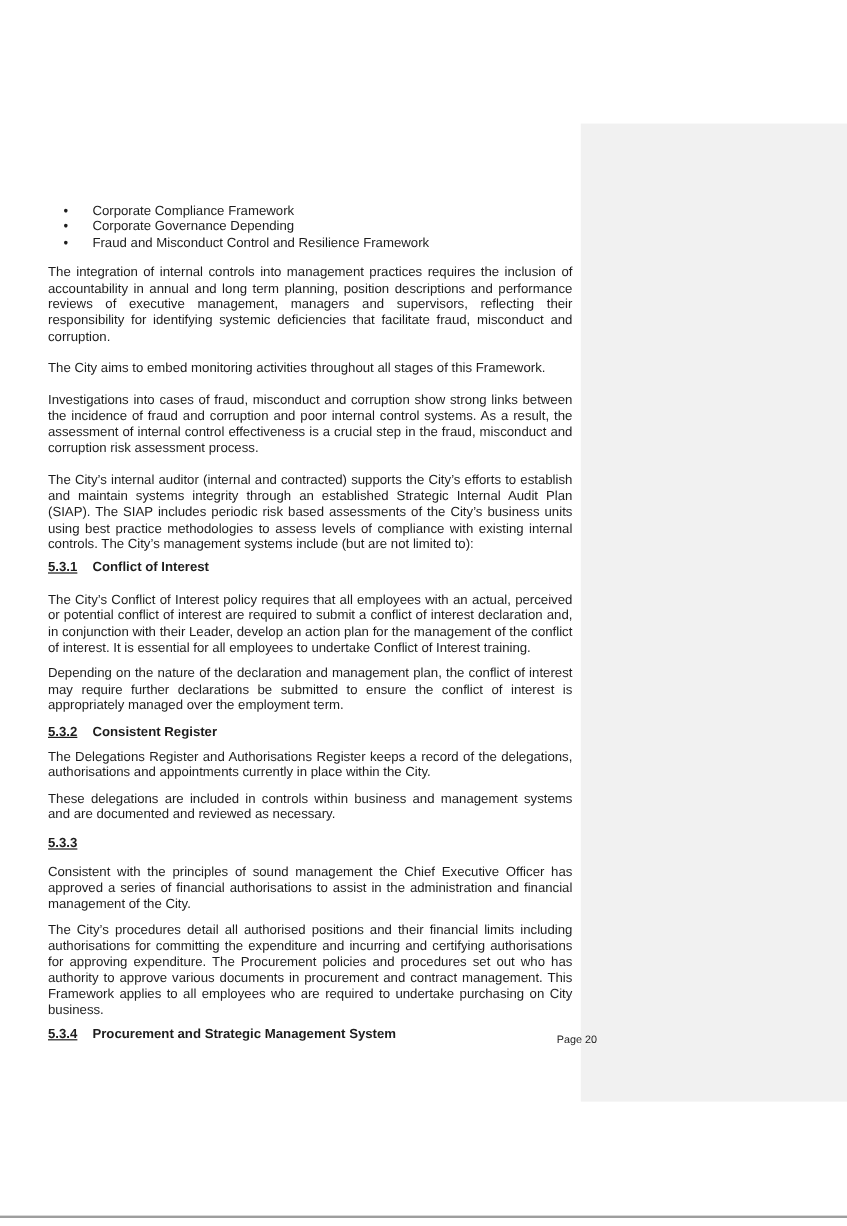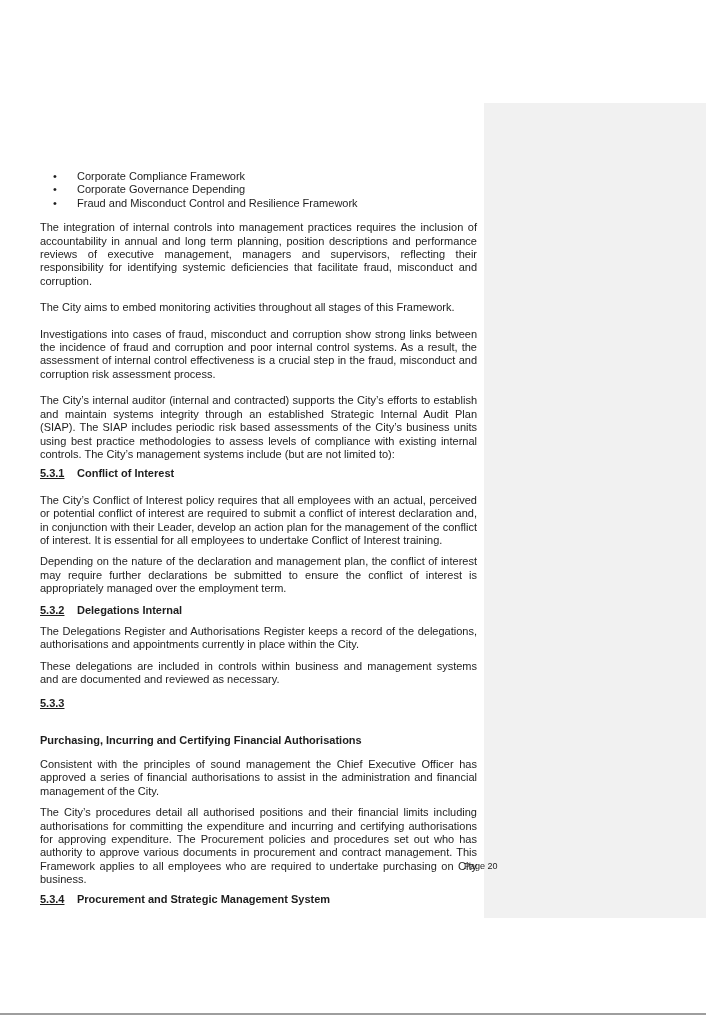--- a/index.html
+++ b/index.html
@@ -22,21 +22,21 @@
     position:absolute; left:13px; top:0; font-size:11px;
   }
   h3.heading {
     font-size:11px; line-height:13.4px; font-weight:bold; margin:0;
     display:flex;
   }
   h3.heading .hnum { display:inline-block; width:37px; flex:0 0 37px;text-decoration:underline; }
   .mb6  { margin-bottom:6px  !important; }
   .mb8  { margin-bottom:8px  !important; }
   .mb10 { margin-bottom:10px !important; }
-  .mb11 { margin-bottom:11px !important;flex-direction:column; }
+  .mb11 { margin-bottom:11px !important; }
   .mb13 { margin-bottom:13px !important; }
   .mt6  { margin-top:6px  !important; }
   .footer {
     position:absolute; left:464px; top:861px; font-size:9px; color:#1d1d1d;
   }
   .bottom-rule {
     position:absolute; left:0; top:1013px; width:706px; height:2px;
     background:#9e9e9e;
   }
 </style>
@@ -65,28 +65,27 @@
 
     <h3 class="heading mb13">
       <span class="hnum">5.3.1</span>
       <span>Conflict of Interest</span>
     </h3>
     <p class="mb8">The City’s Conflict of Interest policy requires that all employees with an actual, perceived or potential conflict of interest are required to submit a conflict of interest declaration and, in conjunction with their Leader, develop an action plan for the management of the conflict of interest. It is essential for all employees to undertake Conflict of Interest training.</p>
     <p class="mb8">Depending on the nature of the declaration and management plan, the conflict of interest may require further declarations be submitted to ensure the conflict of interest is appropriately managed over the employment term.</p>
 
     <h3 class="heading mb8">
       <span class="hnum">5.3.2</span>
-      <span>Delegations Internal</span>
+      <span>Consistent Register</span>
     </h3>
     <p class="mb8">The Delegations Register and Authorisations Register keeps a record of the delegations, authorisations and appointments currently in place within the City.</p>
     <p class="mb10">These delegations are included in controls within business and management systems and are documented and reviewed as necessary.</p>
 
     <h3 class="heading mb11">
       <span class="hnum">5.3.3</span>
-      <span>Purchasing, Incurring and Certifying Financial Authorisations</span>
     </h3>
     <p class="mb8">Consistent with the principles of sound management the Chief Executive Officer has approved a series of financial authorisations to assist in the administration and financial management of the City.</p>
     <p class="mb6">The City’s procedures detail all authorised positions and their financial limits including authorisations for committing the expenditure and incurring and certifying authorisations for approving expenditure. The Procurement policies and procedures set out who has authority to approve various documents in procurement and contract management. This Framework applies to all employees who are required to undertake purchasing on City business.</p>
 
     <h3 class="heading">
       <span class="hnum">5.3.4</span>
       <span>Procurement and Strategic Management System</span>
     </h3>
 
   </div>

